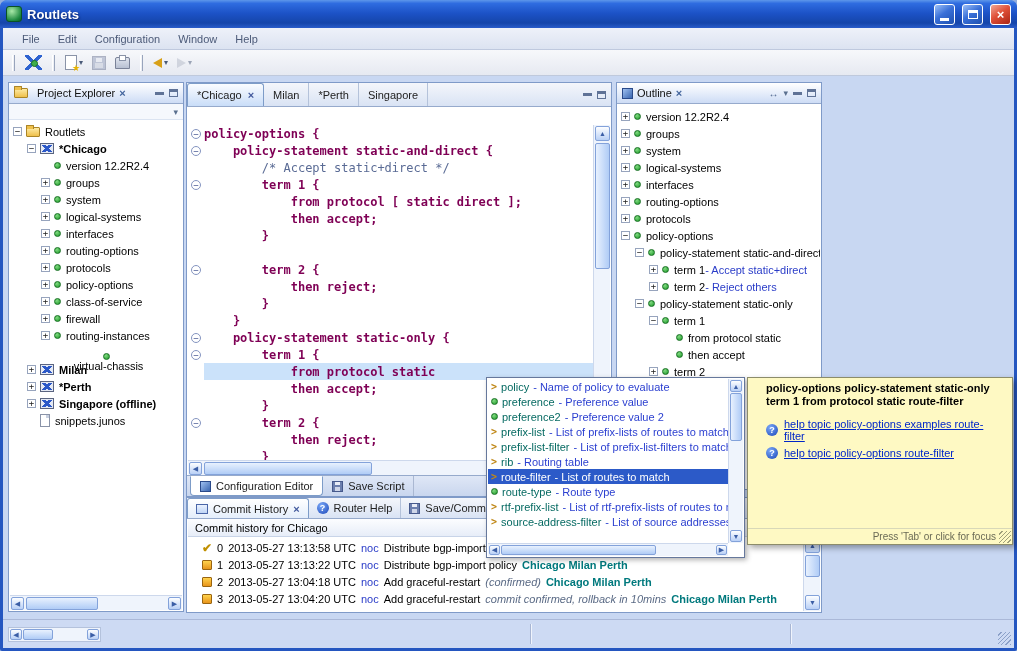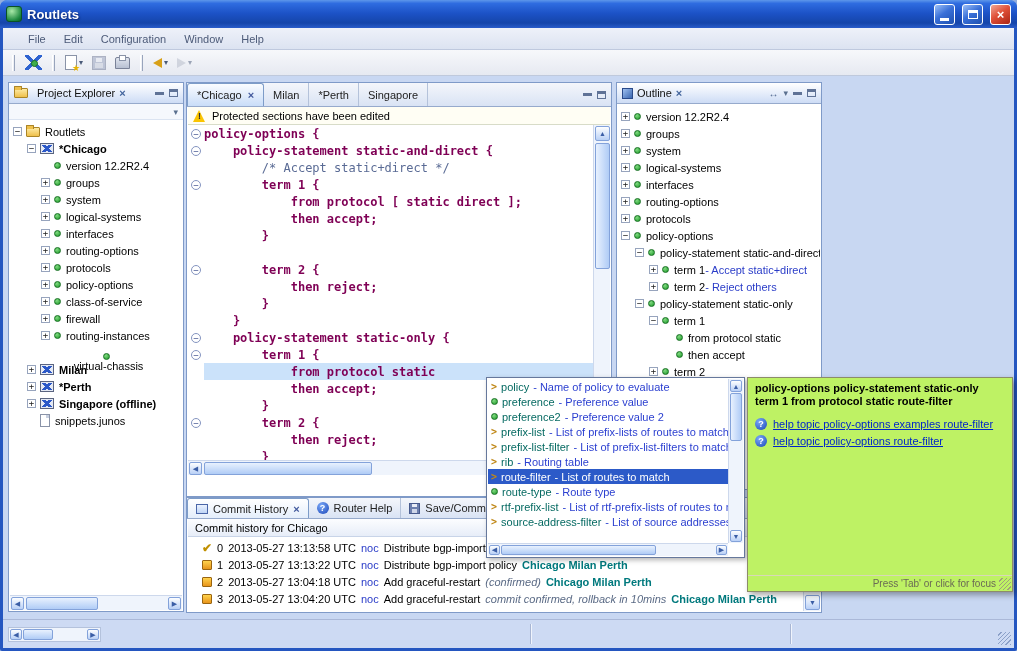--- a/index.html
+++ b/index.html
@@ -12,21 +12,21 @@
     display:flex;align-items:center;gap:5px;padding:0 6px;}
   .app-icon{width:16px;height:16px;border-radius:3px;border:1px solid #0a5224;
     background:radial-gradient(circle at 35% 30%,#a8e8a8,#1f8a3f 70%,#0c5c24);}
   .title-text{color:#fff;font-weight:bold;font-size:13px;flex:1;text-shadow:1px 1px 2px #0a2468;}
   .win-btn{width:21px;height:21px;border:1px solid #fff;border-radius:3px;display:flex;align-items:center;justify-content:center;color:#fff;font-size:13px;font-weight:bold;margin-left:2px;flex:none;}
   .btn-blue{background:linear-gradient(145deg,#9cc0f8 0%,#3a70d8 45%,#1e50b0 100%);}
   .btn-red{background:linear-gradient(145deg,#f0a896 0%,#e05038 45%,#aa2414 100%);}
   .glyph-min{width:9px;height:3px;background:#fff;margin-top:10px;}
   .glyph-max{width:10px;height:9px;border:1px solid #fff;border-top:3px solid #fff;}
   
-  .menubar{position:absolute;left:3px;right:3px;top:28px;height:22px;background:linear-gradient(#eef1f9,#dce3f1);border-bottom:1px solid #bfc9de;display:flex;align-items:center;padding-left:16px;text-align:right;}
+  .menubar{position:absolute;left:3px;right:3px;top:28px;height:22px;background:linear-gradient(#eef1f9,#dce3f1);border-bottom:1px solid #bfc9de;display:flex;align-items:center;padding-left:10px;text-align:right;}
   .menu-item{padding:0 9px;color:#4c5a78;line-height:22px;}
   .toolbar{position:absolute;left:3px;right:3px;top:50px;height:26px;background:linear-gradient(#f7f8fb,#e6e9f1);border-bottom:1px solid #bfc9dc;display:flex;align-items:center;padding-left:5px;}
   .tbwrap{display:flex;align-items:center;gap:3px;}
   .tb-grip{width:3px;height:16px;border-left:1px solid #fff;border-right:1px solid #98a4bc;margin:0 4px;}
   .tb-btn{height:22px;display:flex;align-items:center;padding:0 3px;gap:2px;}
   .tb-btn.dis{opacity:.5;}
   .dd{font-size:8px;color:#4a5a78;}
   .ic{display:inline-block;position:relative;}
   .routers-icon{width:17px;height:15px;
     background:linear-gradient(45deg,transparent 43%,#2f63d0 43% 57%,transparent 57%),linear-gradient(-45deg,transparent 43%,#2f63d0 43% 57%,transparent 57%);}
@@ -117,21 +117,21 @@
   #autocomplete{position:absolute;left:486px;top:377px;width:259px;height:181px;background:#fff;border:1px solid #66789c;z-index:40;box-shadow:2px 2px 5px rgba(0,0,0,.3);}
   .ac-list{position:absolute;left:1px;top:1px;right:16px;bottom:14px;overflow:hidden;}
   .ac-item{height:15px;display:flex;align-items:center;gap:4px;padding:0 3px;white-space:nowrap;overflow:hidden;}
   .ac-item.sel{background:#2c5ac8;}
   .ac-arrow{color:#c08818;font-size:10px;font-weight:bold;flex:none;font-family:"DejaVu Sans Mono",monospace;}
   .ac-dot{width:7px;height:7px;border-radius:50%;background:radial-gradient(circle at 35% 30%,#82da82,#1e9a28);border:1px solid #157020;flex:none;}
   .ac-name{color:#066a62;flex:none;}
   .ac-desc{color:#2b3fd0;text-align:center;}
   .ac-item.sel .ac-name,.ac-item.sel .ac-desc{color:#fff;}
   
-  #help-tip{position:absolute;left:747px;top:377px;width:266px;height:215px;background:#bef264;border:1px solid #8c8c6a;z-index:41;box-shadow:3px 3px 6px rgba(0,0,0,.35);padding:4px 7px;}
+  #help-tip{position:absolute;left:747px;top:377px;width:266px;height:168px;background:#fef9c3;border:1px solid #8c8c6a;z-index:41;box-shadow:3px 3px 6px rgba(0,0,0,.35);padding:4px 18px;}
   .tip-title{font-weight:bold;line-height:13px;}
   .tip-desc{margin-top:12px;}
   .tip-links{margin-top:10px;}
   .tip-link{display:flex;align-items:center;gap:6px;margin-top:5px;}
   .tip-link a{color:#0026c8;}
   .help-ic{width:12px;height:12px;border-radius:50%;background:radial-gradient(circle at 35% 30%,#7aa8f8,#1a46b8);color:#fff;font-size:9px;font-weight:bold;display:flex;align-items:center;justify-content:center;flex:none;}
   .tip-footer{position:absolute;left:0;right:0;bottom:0;height:16px;border-top:1px solid #d8d8b8;display:flex;align-items:center;justify-content:flex-end;padding-right:16px;color:#6a6a55;font-size:10px;}
   .tip-grip{position:absolute;right:1px;bottom:1px;width:12px;height:12px;
     background:repeating-linear-gradient(135deg,transparent 0 2px,#a0a07a 2px 3px);}
   
@@ -320,24 +320,20 @@
             <span class="etab-label">*Perth</span>
           </div>
           <div class="etab">
             <span class="etab-label">Singapore</span>
           </div>
         </span>
       <span class="hdr-icons" style="padding-right:5px;">
         <span class="v-min"></span>
         <span class="v-max"></span>
       </span>
-    </div>
-    <div class="warnbar">
-      <span class="warn-icon"></span>
-      <span>Protected sections have been edited</span>
     </div>
     <div class="code-wrap">
         <div class="code-line"><span class="gut"><span class="fold">−</span></span><span class="c-kw">policy-options {</span></div>
         <div class="code-line"><span class="gut"><span class="fold">−</span></span><span class="c-kw">    policy-statement static-and-direct {</span></div>
         <div class="code-line"><span class="gut"></span><span class="c-comment">        /* Accept static+direct */</span></div>
         <div class="code-line"><span class="gut"><span class="fold">−</span></span><span class="c-kw">        term 1 {</span></div>
         <div class="code-line"><span class="gut"></span><span class="c-kw">            from protocol [ static direct ];</span></div>
         <div class="code-line"><span class="gut"></span><span class="c-kw">            then accept;</span></div>
         <div class="code-line"><span class="gut"></span><span class="c-kw">        }</span></div>
         <div class="code-line"><span class="gut"></span></div>
@@ -357,20 +353,30 @@
     <div class="xsb v" style="right:1px;top:42px;bottom:36px;width:17px;border-left:1px solid #cdd8ec;">
       <span class="b" style="left:1px;top:1px;width:15px;height:15px;">▲</span>
       <span class="b" style="left:1px;bottom:1px;width:15px;height:15px;">▼</span>
       <span class="t" style="left:1px;top:18px;width:15px;height:126px;"></span>
     </div>
     <div class="xsb h" style="left:1px;right:18px;bottom:21px;height:15px;border-top:1px solid #cdd8ec;">
       <span class="b" style="left:1px;top:1px;width:13px;height:13px;">◀</span>
       <span class="b" style="right:1px;top:1px;width:13px;height:13px;">▶</span>
       <span class="t" style="left:16px;top:1px;width:168px;height:13px;"></span>
     </div>
+    <div class="btabs">
+        <div class="btab active">
+          <span class="sic config-editor-icon"></span>
+          <span>Configuration Editor</span>
+        </div>
+        <div class="btab">
+          <span class="sic save-script-icon"></span>
+          <span>Save Script</span>
+        </div>
+      </div>
   </div>
 
   <div class="view" style="left:616px;top:82px;width:206px;height:408px;">
     <div class="view-hdr">
       <span class="sic config-editor-icon"></span>
       <span class="hdr-title">Outline</span>
       <span class="hdr-close">×</span>
       <span class="hdr-icons">
         <span class="link-icon">↔</span>
         <span class="vmenu">▾</span>

